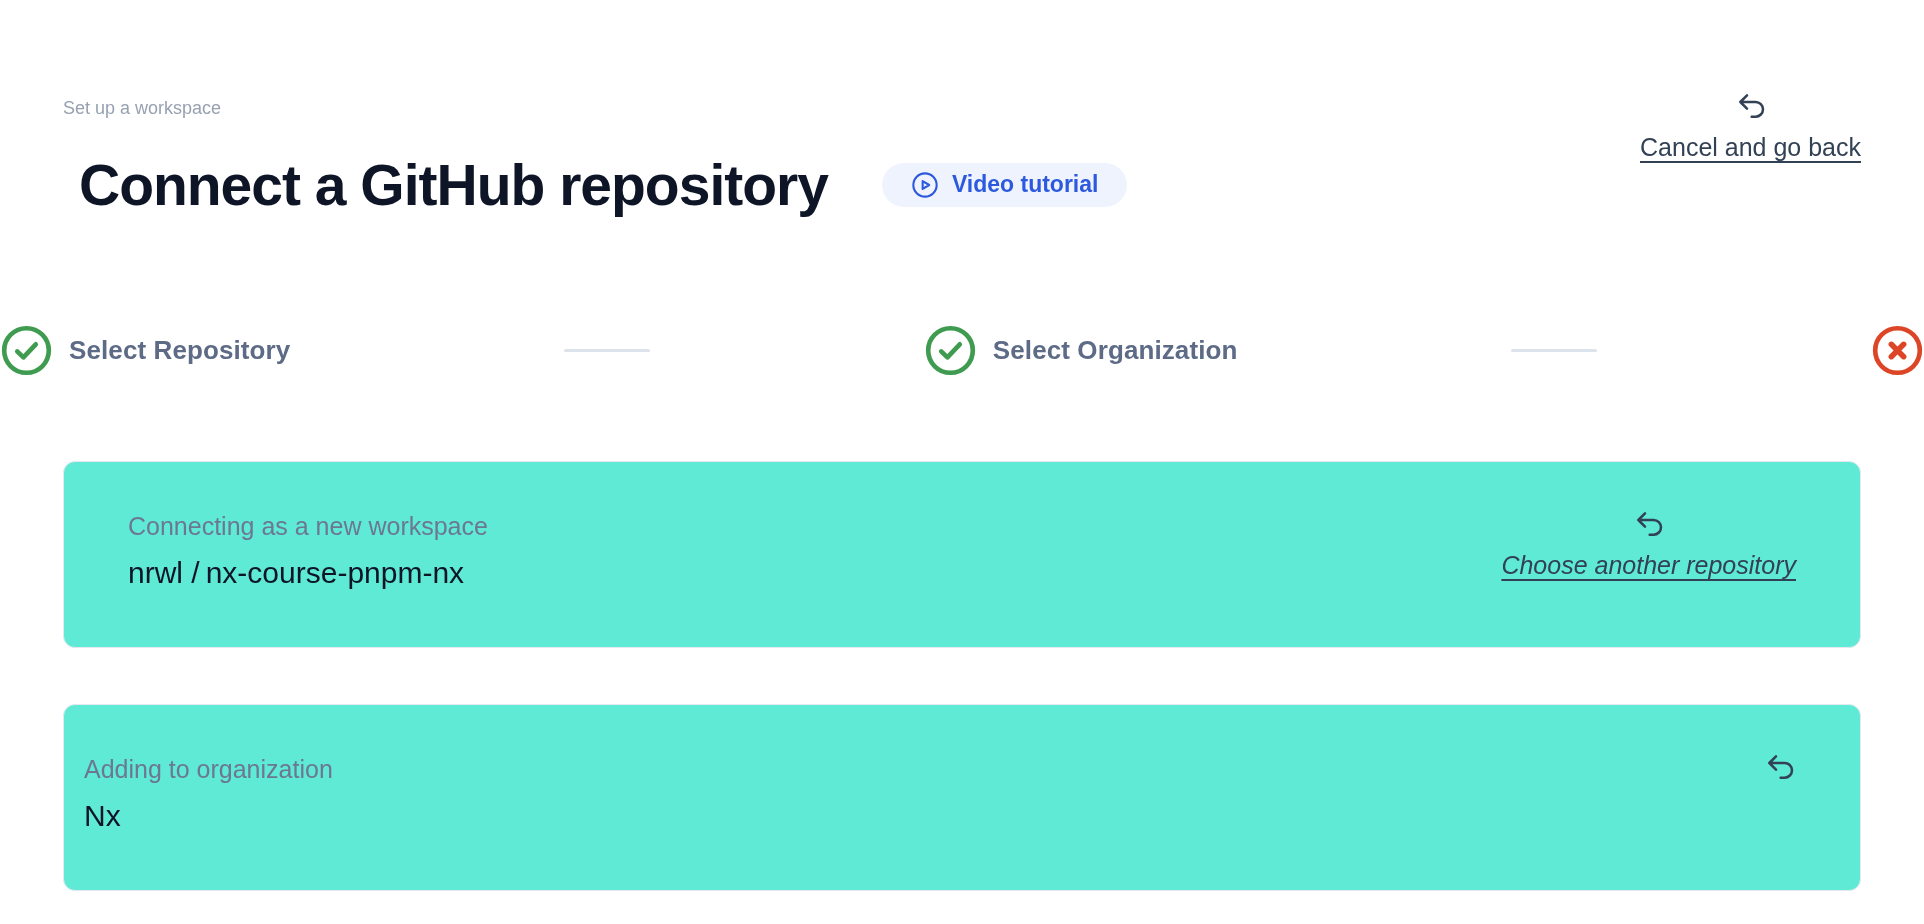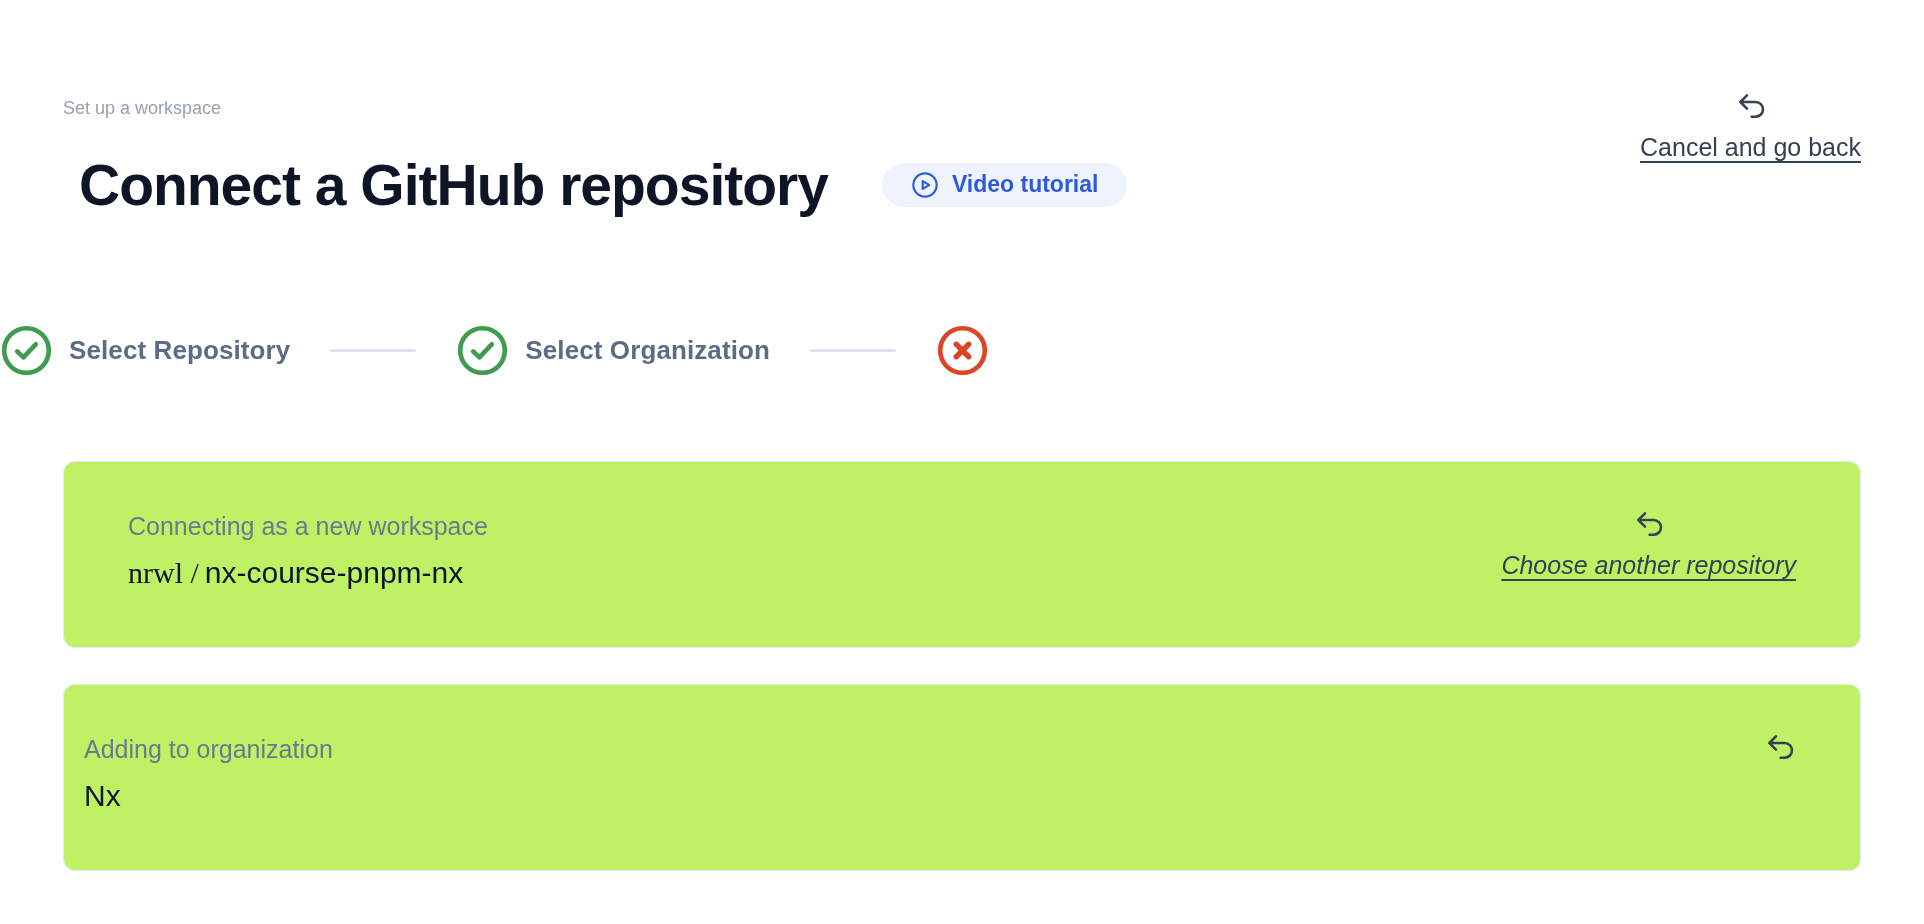--- a/index.html
+++ b/index.html
@@ -56,21 +56,21 @@
     text-decoration: underline;
     text-underline-offset: 5px;
     text-decoration-thickness: 1.5px;
   }
   .link svg { display: block; flex: none; }
 
   .cancel-link { position: absolute; top: -8px; right: 0; }
 
   .stepper {
     margin-top: 92px;
-    display: flex; align-items: center; justify-content: flex-start;
+    display: flex; align-items: center; justify-content: space-between;
     gap: 40px;
   }
   .step { display: flex; align-items: center; gap: 16px; }
   .step-icon svg { display: block; width: 53px; height: 53px; }
   .step-icon.ok { color: var(--success, #3e9b4f); }
   .step-icon.err { color: var(--error, #dc4627); }
   .step-label {
     font-size: 26px; font-weight: 700;
     color: var(--step_label, #5d6b87);
     letter-spacing: 0.1px;
@@ -79,38 +79,38 @@
     width: 86px; height: 3px; border-radius: 2px;
     background: var(--connector, #dde3ed);
   }
 
   .card {
     position: relative;
     margin: 0 63px;
     height: 187px;
     border: 1.5px solid var(--card_border, #e4e8f0);
     border-radius: 12px;
-    background: #bef264;
+    background: #5eead4;
     padding: 49px 64px;
   }
   .card-repo { margin-top: 84px; }
-  .card-org  { margin-top: 36px; padding-left: 20px; }
+  .card-org  { margin-top: 56px; padding-left: 20px; }
 
   .card-label {
     font-size: 25px;
     color: var(--card_label, #6c7890);
     line-height: 1.2;
   }
   .card-title {
     margin-top: 14px;
     font-size: 30px;
     color: var(--heading_text, #0e1527);
     line-height: 1.2;
   }
-  .card-title .owner { font-weight: 400; margin-right: 6px; font-family: Liberation Serif, serif; }
+  .card-title .owner { font-weight: 400; margin-right: 6px; }
   .card-title strong { font-weight: 400; }
 
   .card-action { position: absolute; top: 46px; right: 64px; font-style: italic; }
 </style>
 </head>
 <body>
 
 <div class="header">
   <div class="eyebrow">Set up a workspace</div>
 

